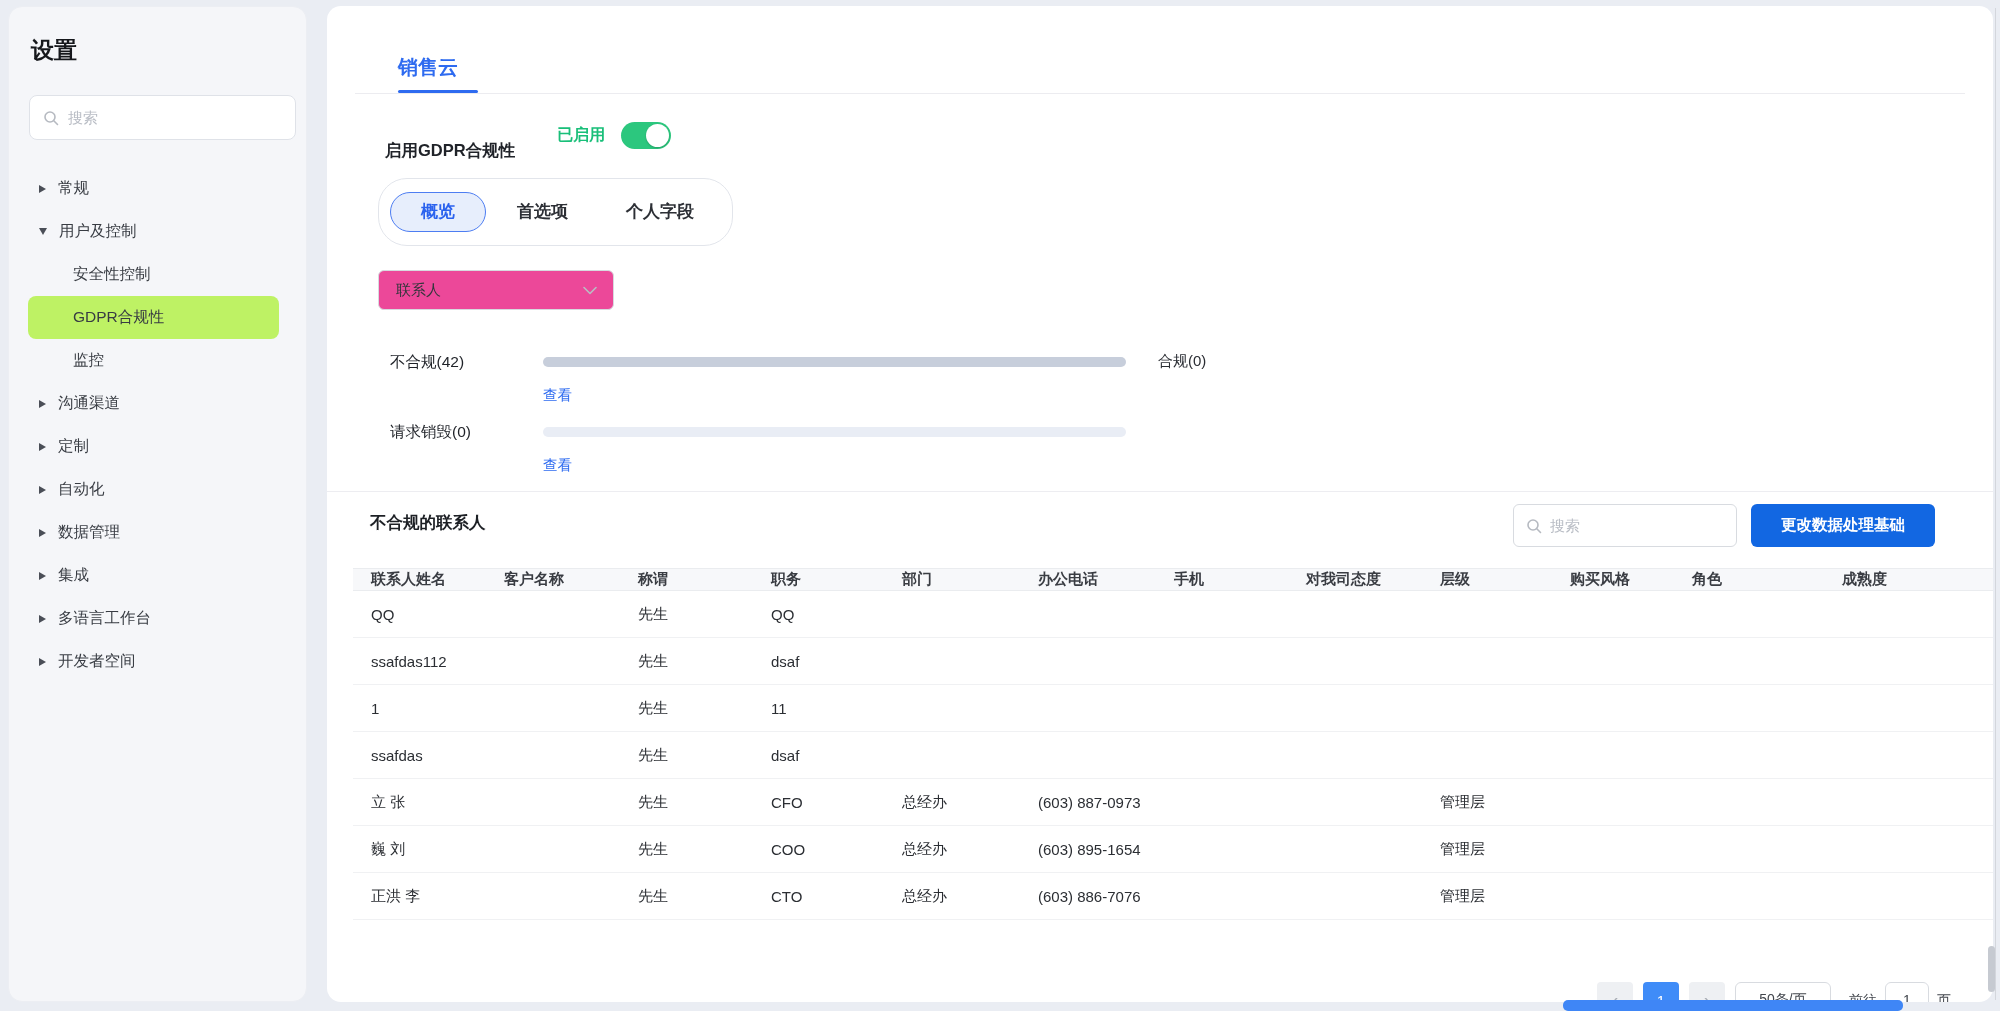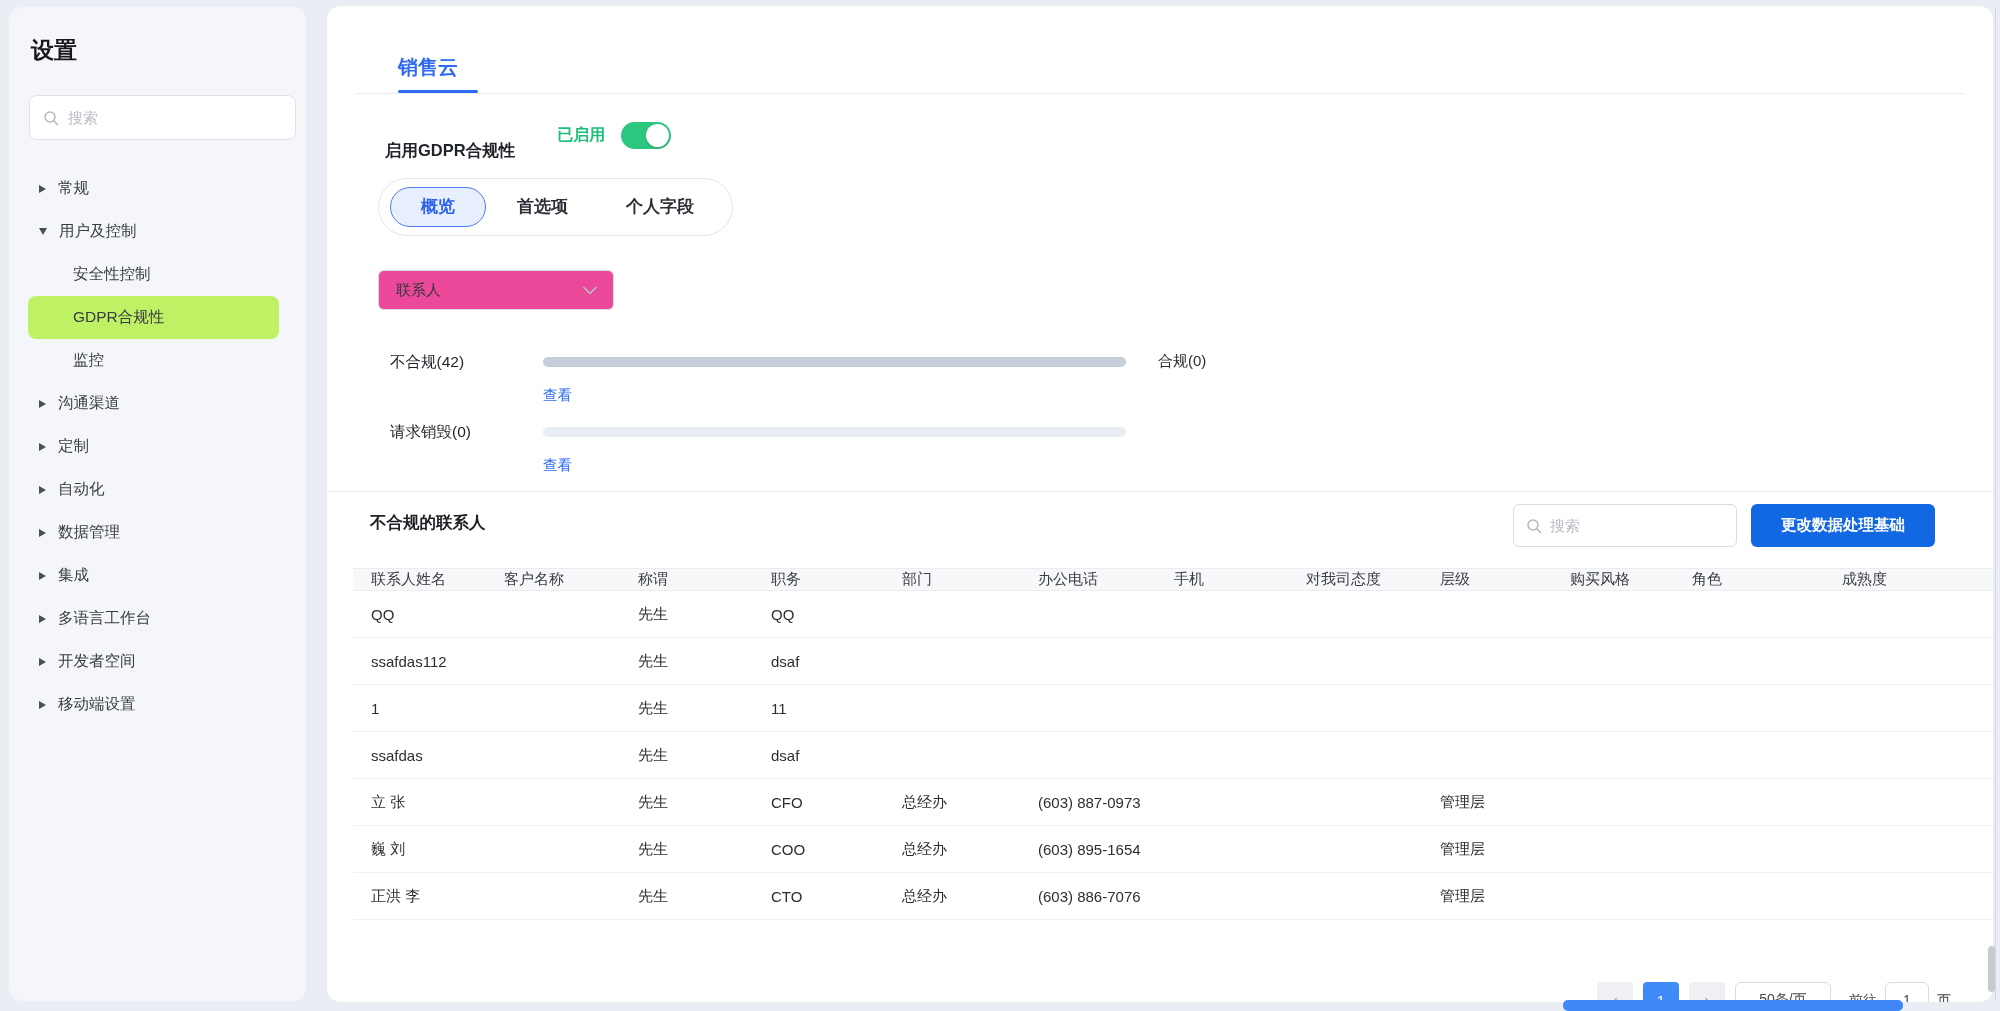--- a/index.html
+++ b/index.html
@@ -32,21 +32,21 @@
   .tab-underline { position:absolute; left:71px; top:84px; width:80px; height:3px; background:#2e6bf0; border-radius:2px; }
   .top-sep { position:absolute; left:28px; right:28px; top:87px; border-top:1px solid #ececf0; }
 
   .gdpr-row { position:absolute; left:58px; top:114px; height:30px; display:flex; align-items:center; }
   .gdpr-label { font-size:16.5px; font-weight:bold; color:#202329;margin-top:32px; }
   .gdpr-status { margin-left:42px; font-size:16px; font-weight:bold; color:#19bf79; }
   .toggle { margin-left:16px; width:50px; height:27px; border-radius:14px; background:#2cc77e; position:relative; }
   .toggle .knob { position:absolute; right:2px; top:2px; width:23px; height:23px; border-radius:50%;
                   background:#fff; box-shadow:0 1px 2px rgba(0,0,0,.2); }
 
-  .pill-tabs { position:absolute; left:51px; top:172px; height:58px; display:inline-flex; align-items:center;
+  .pill-tabs { position:absolute; left:51px; top:172px; height:68px; display:inline-flex; align-items:center;
                border:1px solid #e2e5eb; border-radius:29px; background:#fff; padding:0 9px; }
   .pill { padding:0 26px; height:40px; line-height:38px; font-size:17px; font-weight:bold; color:#2c2f35;
           border-radius:21px; border:1px solid transparent; margin:0 2px; }
   .pill.active { background:#e7eefc; border:1px solid #4d7df2; color:#2b62ee; padding:0 30px; }
 
   .module-select { position:absolute; left:51px; top:264px; width:236px; height:40px; background:#ec4899;
                    border:1px solid #d7dadf; border-radius:6px; display:flex; align-items:center; }
   .module-select span { margin-left:17px; font-size:15px; color:#33363c; flex:1; }
   .module-select svg { margin-right:16px; flex:none; }
 
@@ -62,21 +62,21 @@
                 border:1px solid #d8dbe0; border-radius:6px; display:flex; align-items:center; }
   .tbl-search svg { margin-left:12px; flex:none; }
   .tbl-search input { flex:1; border:none; outline:none; background:transparent; font-size:15px;
                       padding-left:8px; color:#333; font-family:inherit; min-width:0; }
   .process-btn { position:absolute; left:1424px; top:498px; width:184px; height:43px; background:#1267e2;
                  border:none; border-radius:6px; color:#fff; font-size:15.5px; font-weight:600;
                  font-family:inherit; cursor:pointer; }
 
   .tbl-wrap { position:absolute; left:26px; top:562px; width:1642px; height:402px; overflow:hidden; }
   table { width:1642px; border-collapse:collapse; table-layout:fixed; }
-  th { height:22px; background:#f7f8fa; font-size:15px; font-weight:400; color:#3a3d43; text-align:left;
+  th { height:22px; background:#f7f8fa; font-size:15px; font-weight:700; color:#3a3d43; text-align:left;
        padding-left:18px; border-top:1px solid #eaecef; border-bottom:1px solid #eaecef;
        white-space:nowrap; overflow:hidden; }
   td { height:47px; font-size:15px; color:#2b2e33; padding-left:18px; border-bottom:1px solid #f0f1f3;
        white-space:nowrap; overflow:hidden; }
 
   .pagination { position:absolute; left:1270px; top:976px; display:flex; align-items:center; }
   .pg-btn { width:36px; height:36px; border-radius:4px; background:#eef0f3; color:#a9aeb6; font-size:20px;
             display:flex; align-items:center; justify-content:center; margin-right:10px; }
   .pg-active { background:#3f8cf8; color:#fff; font-size:15px; }
   .pg-select { width:96px; height:36px; border:1px solid #d8dbe0; border-radius:6px; background:#fff;
@@ -143,24 +143,20 @@
         <span class="tri right"></span>
         <span>集成</span>
       </div>
       <div class="sb-item lvl1">
         <span class="tri right"></span>
         <span>多语言工作台</span>
       </div>
       <div class="sb-item lvl1">
         <span class="tri right"></span>
         <span>开发者空间</span>
-      </div>
-      <div class="sb-item lvl1">
-        <span class="tri right"></span>
-        <span>移动端设置</span>
       </div>
     </div>
 </div>
 
 <div class="main">
   <div class="top-tab">销售云</div>
   <div class="tab-underline"></div>
   <div class="top-sep"></div>
 
   <div class="gdpr-row">

